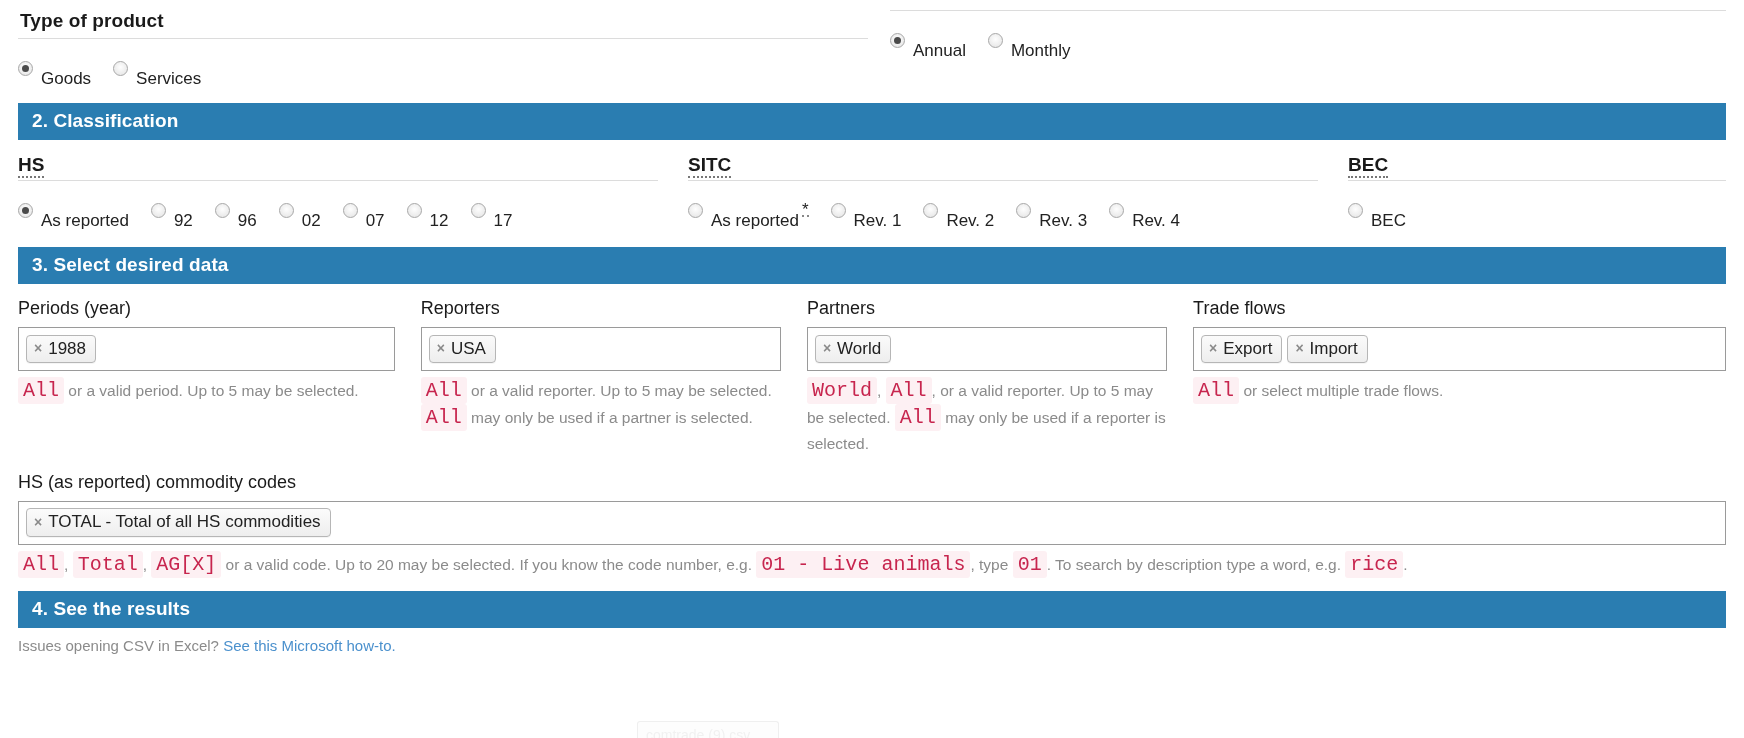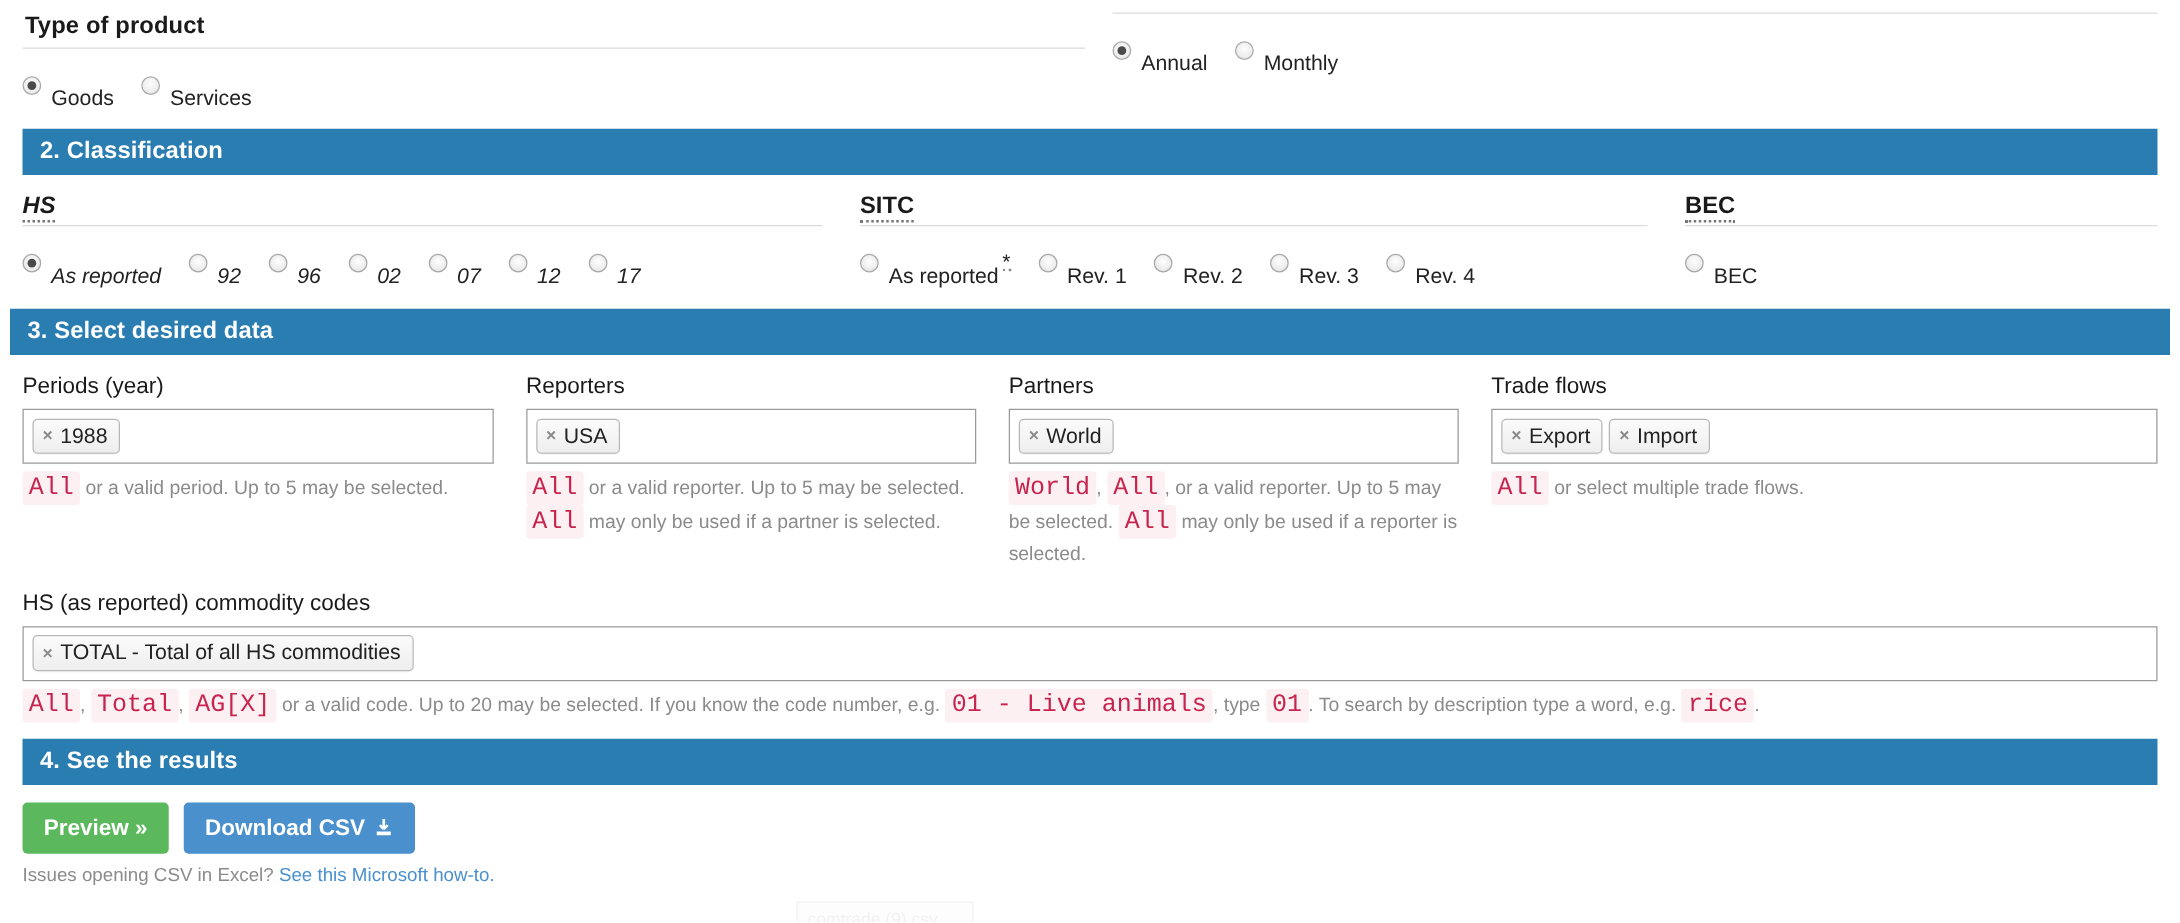--- a/index.html
+++ b/index.html
@@ -177,21 +177,21 @@
     text-decoration: none;
     margin-top: 28px;
   }
 
   
   .top-wrap { display: flex; padding: 10px 18px 0 18px; }
   .top-col-left  { width: 872px; padding-right: 22px; box-sizing: border-box; }
   .top-col-right { flex: 1; }
 
   .class-wrap { display: flex; padding: 14px 18px 0 18px; }
-  .class-col-hs   { width: 670px; padding-right: 30px; box-sizing: border-box; font-style: italic; }
+  .class-col-hs   { width: 670px; padding-right: 30px; box-sizing: border-box; }
   .class-col-sitc { width: 660px; padding-right: 30px; box-sizing: border-box; }
   .class-col-bec  { flex: 1; }
 
   .data-wrap { display: flex; padding: 14px 18px 0 18px; gap: 0; }
   .dc { box-sizing: border-box; padding-right: 26px; }
   .dc-periods   { width: 412px; }
   .dc-reporters { width: 395px; }
   .dc-partners  { width: 395px; }
   .dc-flows     { width: 546px; padding-right: 0; }
 
@@ -336,21 +336,21 @@
       <hr class="hr-thin">
       <div class="radio-list">
         <div class="radio-item">
           <span class="dot"></span>
           <span class="rtxt">BEC</span>
         </div>
       </div>
     </div>
   </div>
 
-  <div style="padding:0 8px; margin-top:16px;">
+  <div style="padding:0 18px; margin-top:16px;">
     <div class="section-bar">3. Select desired data</div>
   </div>
 
   <div class="data-wrap">
 
     <div class="dc dc-periods">
       <div class="field-label">Periods (year)</div>
       <div class="token-box">
         <span class="token">
           <span class="x">×</span>
@@ -407,32 +407,20 @@
       </span>
     </div>
     <div class="help"><code class="k">All</code>, <code class="k">Total</code>, <code class="k">AG[X]</code> or a valid code. Up to 20 may be selected. If you know the code number, e.g. <code class="k">01 - Live animals</code>, type <code class="k">01</code>. To search by description type a word, e.g. <code class="k">rice</code>.</div>
   </div>
 
   <div style="padding:0 18px; margin-top:13px;">
     <div class="section-bar">4. See the results</div>
   </div>
 
   <div class="results-wrap">
-    <div class="btn-row">
-      <button class="btn btn-green">Preview »</button>
-      <button class="btn btn-blue">
-        <span>Download CSV</span>
-        <span style="display:inline-flex;">
-          <svg width="16" height="16" viewBox="0 0 16 16" aria-hidden="true">
-            <path d="M8 1.2 v7.0 M8 9.3 L4.9 6.1 M8 9.3 L11.1 6.1" stroke="#ffffff" stroke-width="2.1" fill="none" stroke-linecap="butt"></path>
-            <rect x="2.4" y="11.2" width="11.2" height="3.0" fill="#ffffff"></rect>
-          </svg>
-        </span>
-      </button>
-    </div>
     <div class="note">
       <span>Issues opening CSV in Excel? </span><a href="#">See this Microsoft how-to.</a>
     </div>
   </div>
 
   <div class="dl-chip">
     <span>comtrade (9).csv</span>
   </div>
 
 </div>

